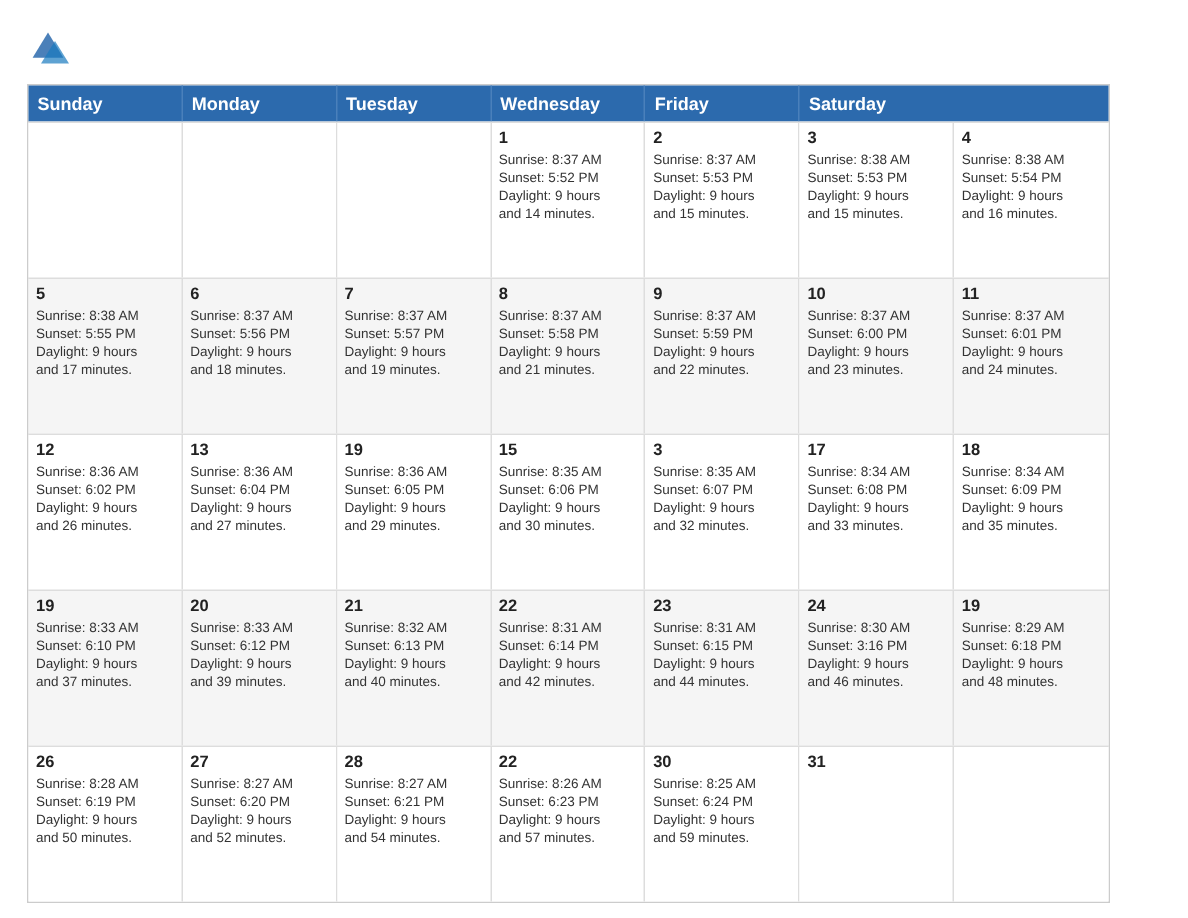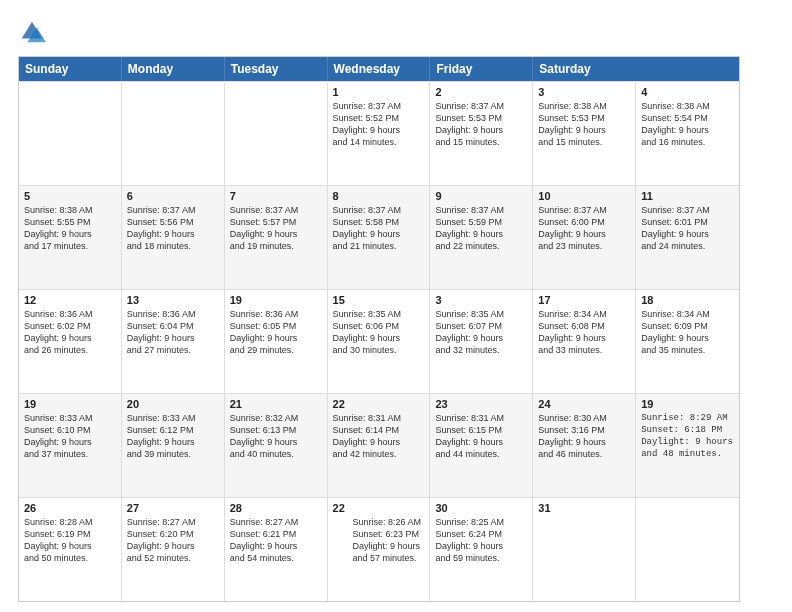--- a/index.html
+++ b/index.html
@@ -314,21 +314,21 @@
           </div>
           <div class="cal-cell alt-row">
             <div class="day-num">24</div>
             <div class="cell-text" style="white-space: pre-line;">Sunrise: 8:30 AM
 Sunset: 3:16 PM
 Daylight: 9 hours
 and 46 minutes.</div>
           </div>
           <div class="cal-cell alt-row">
             <div class="day-num">19</div>
-            <div class="cell-text" style="white-space: pre-line; font-family: Liberation Mono, monospace;">Sunrise: 8:29 AM
+            <div class="cell-text" style="white-space: pre-line;">Sunrise: 8:29 AM
 Sunset: 6:18 PM
 Daylight: 9 hours
 and 48 minutes.</div>
           </div>
         </div>
         <div class="cal-row">
           <div class="cal-cell">
             <div class="day-num">26</div>
             <div class="cell-text" style="white-space: pre-line;">Sunrise: 8:28 AM
 Sunset: 6:19 PM
@@ -344,21 +344,21 @@
           </div>
           <div class="cal-cell">
             <div class="day-num">28</div>
             <div class="cell-text" style="white-space: pre-line;">Sunrise: 8:27 AM
 Sunset: 6:21 PM
 Daylight: 9 hours
 and 54 minutes.</div>
           </div>
           <div class="cal-cell">
             <div class="day-num">22</div>
-            <div class="cell-text" style="white-space: pre-line; margin-left: 20px;">Sunrise: 8:26 AM
+            <div class="cell-text" style="white-space: pre-line;">Sunrise: 8:26 AM
 Sunset: 6:23 PM
 Daylight: 9 hours
 and 57 minutes.</div>
           </div>
           <div class="cal-cell">
             <div class="day-num">30</div>
             <div class="cell-text" style="white-space: pre-line;">Sunrise: 8:25 AM
 Sunset: 6:24 PM
 Daylight: 9 hours
 and 59 minutes.</div>

